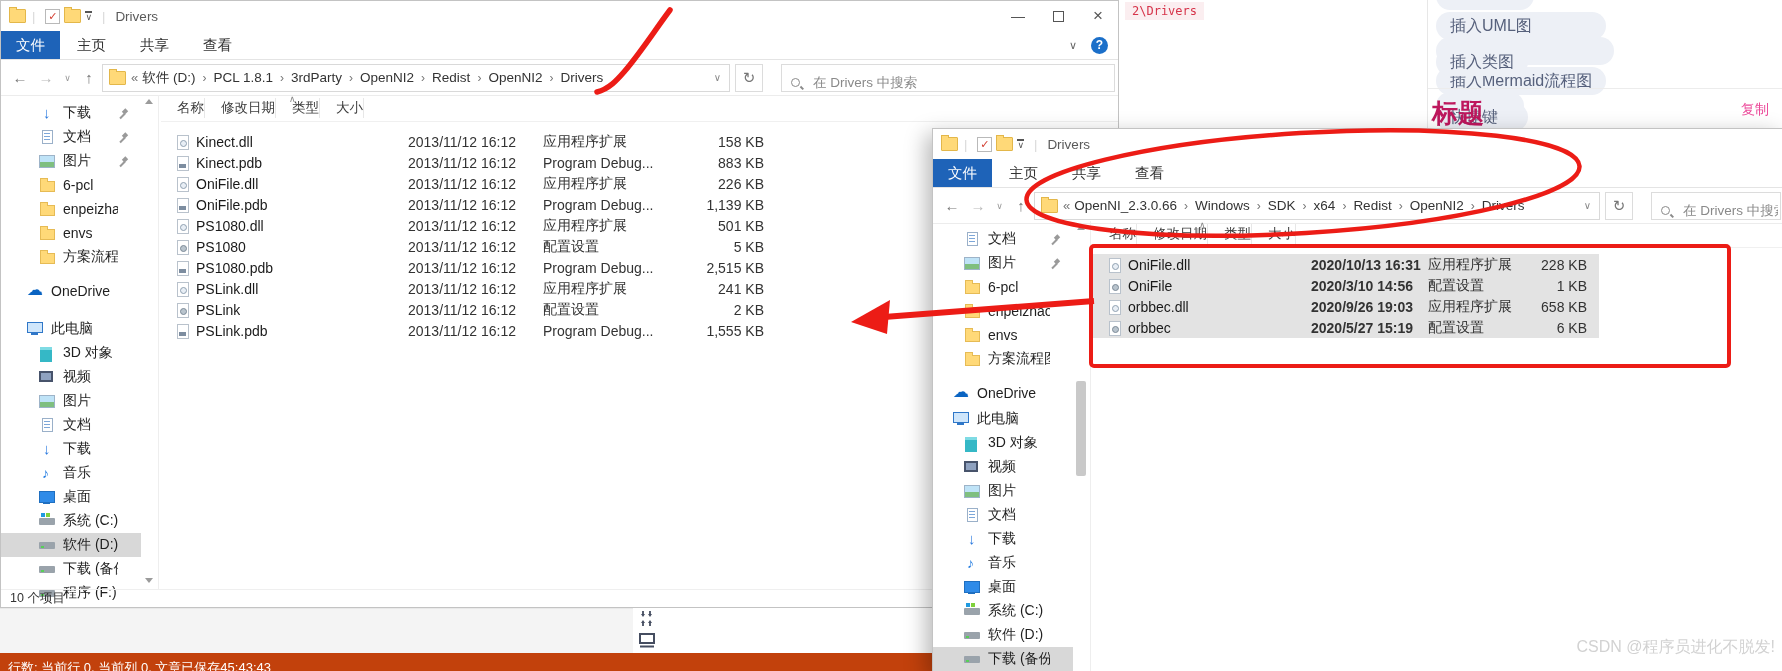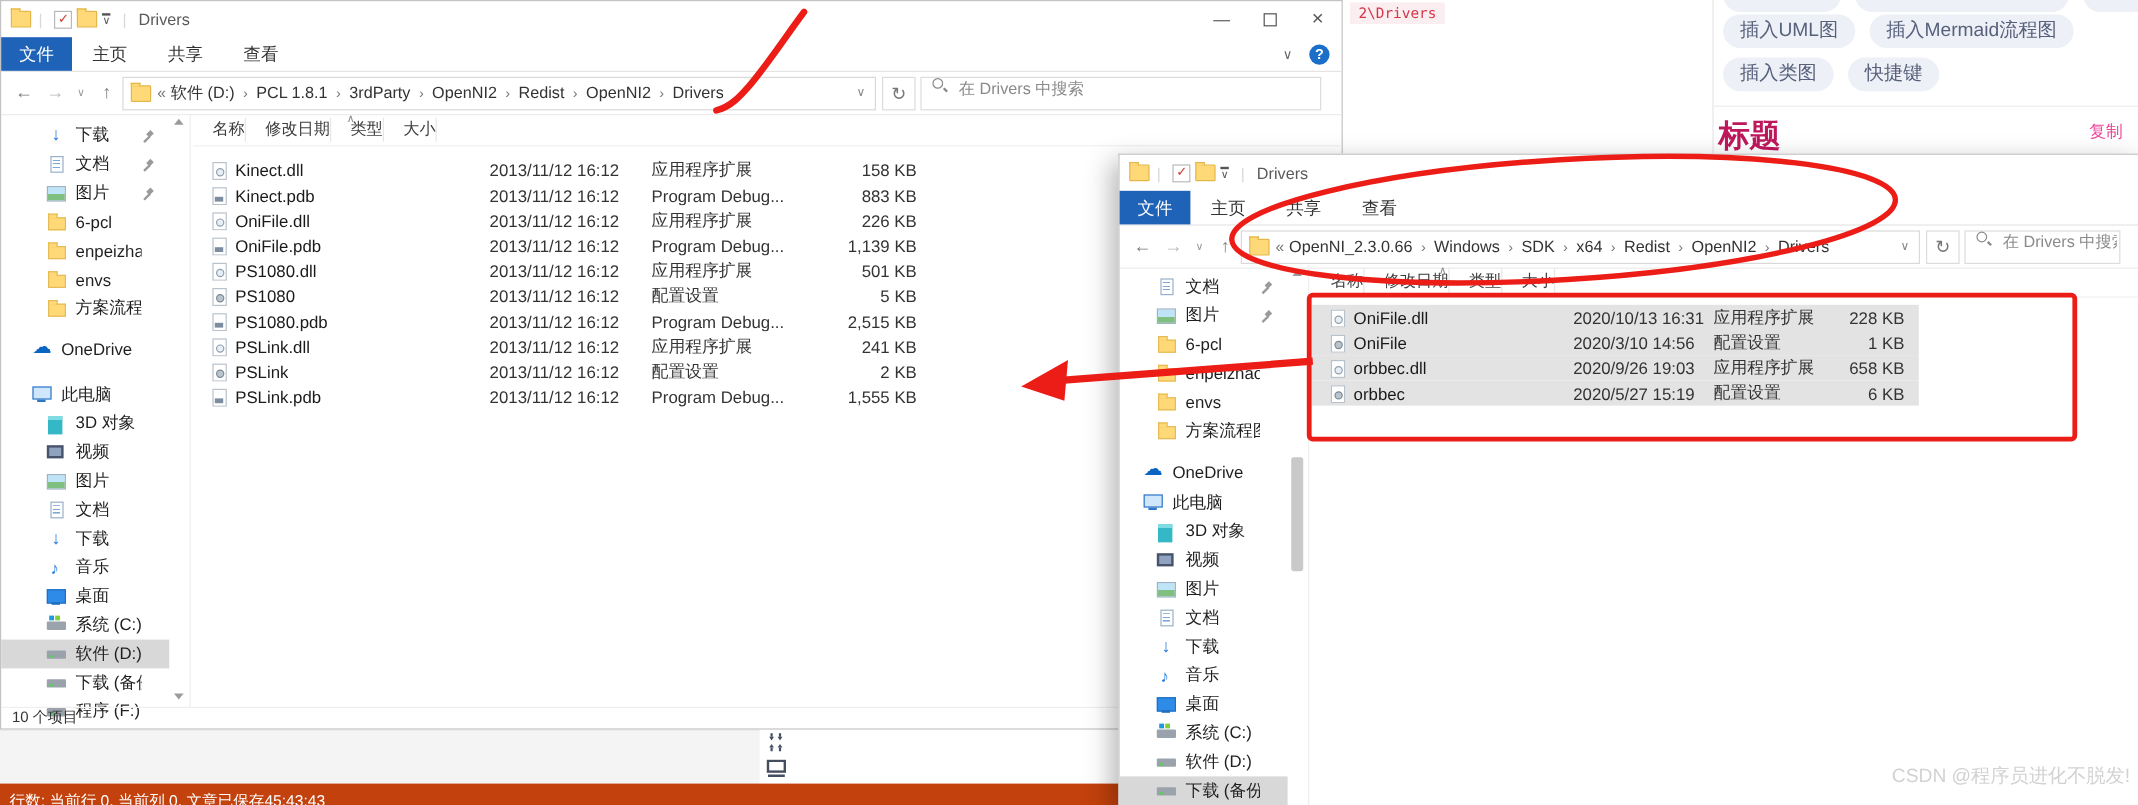--- a/index.html
+++ b/index.html
@@ -11,21 +11,21 @@
   
   .editor-gray{left:0;top:608px;width:633px;height:46px;background:#f4f4f4;border-top:1px solid #e9e9e9;}
   .editor-icons{left:638px;top:610px;width:30px;height:48px;display:flex;flex-direction:column;gap:6px;z-index:5;}
   .statusbar{left:0;top:653px;width:933px;height:18px;background:#c2410c;z-index:6;overflow:hidden;}
   .statusbar span{position:absolute;left:8px;top:6px;color:#fff;font-size:13px;white-space:nowrap;}
   .watermark{left:1500px;top:637px;width:275px;text-align:right;color:#d2d2d2;font-size:16px;z-index:60;}
   .code-chip{left:1125px;top:2px;background:#fbeef0;color:#d6344a;font-family:"DejaVu Sans Mono","Liberation Mono",monospace;
              font-size:12px;padding:2px 7px;white-space:nowrap;}
   
   .right-panel{left:1427px;top:0;width:355px;height:128px;border-left:1px solid #e7e7e7;background:#fff;}
-  .pill-row{position:absolute;left:8px;display:flex;gap:12px;}
+  .pill-row{position:absolute;left:8px;display:flex;gap:27px;flex-direction:column;}
   .pill{background:#edf0f6;color:#57617c;font-size:16px;line-height:28px;height:28px;border-radius:14px;
         padding:0 14px;white-space:nowrap;}
   .pill.cut{width:70px;}
   .panel-div{position:absolute;left:0;top:88px;width:355px;border-top:1px solid #ececec;}
   .panel-title{position:absolute;left:4px;top:96px;font-size:26px;font-weight:bold;color:#be185d;}
   .panel-copy{position:absolute;right:14px;top:101px;font-size:14px;color:#ec4899;}
   
   .win{position:absolute;background:#fff;border:1px solid #c3c3c3;box-sizing:border-box;}
   .win1{left:0;top:0;width:1119px;height:608px;z-index:10;}
   .win2{left:932px;top:128px;width:852px;height:545px;z-index:20;border-right:none;border-bottom:none;
@@ -57,21 +57,21 @@
   .addrbox{height:28px;border:1px solid #d9d9d9;display:flex;align-items:center;background:#fff;box-sizing:border-box;flex:none;}
   .addr-folder{margin:0 5px 0 6px;}
   .crumbs{display:flex;align-items:center;font-size:13.5px;color:#333;white-space:nowrap;overflow:hidden;}
   .crumb{display:flex;align-items:center;}
   .crumb-sep{color:#777;font-size:12px;margin:0 7px;}
   .crumb:last-of-type .crumb-sep{display:none;}
   .crumb-prefix{color:#777;margin:0 4px 0 0;font-size:13px;}
   .addr-dd{margin-left:auto;margin-right:8px;color:#888;font-size:10px;}
   .refresh{width:28px;height:28px;border:1px solid #dcdcdc;display:flex;align-items:center;justify-content:center;
            color:#777;font-size:15px;margin-left:5px;box-sizing:border-box;flex:none;}
-  .searchbox{height:28px;border:1px solid #dcdcdc;display:flex;align-items:flex-start;margin-left:4px;box-sizing:border-box;flex:none;}
+  .searchbox{height:28px;border:1px solid #dcdcdc;display:flex;align-items:flex-end;margin-left:18px;box-sizing:border-box;flex:none;}
   .searchbox input{border:none;outline:none;font-size:13.5px;color:#555;flex:1;min-width:0;background:transparent;}
   .searchbox input::placeholder{color:#8a8a8a;}
   .mag{width:13px;height:13px;position:relative;flex:none;margin:0 7px 0 9px;}
   .mag::before{content:"";position:absolute;left:0;top:0;width:7px;height:7px;border:1.4px solid #8a8a8a;border-radius:50%;}
   .mag::after{content:"";position:absolute;left:9px;top:9px;width:4px;height:1.6px;background:#8a8a8a;transform:rotate(45deg);}
   
   .main{position:absolute;left:0;right:0;display:flex;}
   .w1 .main{top:94px;bottom:18px;}
   .w2 .main{top:92px;bottom:0;}
   .sidebar{width:140px;flex:none;position:relative;padding-top:6px;box-sizing:border-box;}
@@ -121,21 +121,21 @@
   .fhead{display:flex;height:26px;align-items:center;border-bottom:1px solid #f0f0f0;position:relative;font-size:13.5px;color:#3d3d3d;}
   .fhead span{box-sizing:border-box;border-right:1px solid #e7e7e7;height:20px;line-height:20px;padding-left:16px;}
   .sortmark{position:absolute;top:-1px;font-size:9px;color:#888;}
   .frows{padding-top:9px;}
   .frow{display:flex;height:21px;align-items:center;font-size:14px;color:#1a1a1a;}
   .frow span{box-sizing:border-box;white-space:nowrap;overflow:hidden;}
   .c1{display:flex;align-items:flex-end;padding-left:16px;}
   .c4{text-align:right;padding-right:12px;color:#333;}
   .c2,.c3{color:#333;}
   .w1 .c1{width:247px;} .w1 .c2{width:135px;} .w1 .c3{width:155px;} .w1 .c4{width:78px;}
-  .w2 .c1{width:218px;} .w2 .c2{width:117px;} .w2 .c3{width:103px;} .w2 .c4{width:68px;}
+  .w2 .c1{width:218px;} .w2 .c2{width:117px;font-weight:bold;} .w2 .c3{width:103px;} .w2 .c4{width:68px;}
   .w2 .frow.sel{background:#e3e3e3;width:506px;}
   .ficon{width:12px;height:15px;border:1px solid #b9c2cc;background:#fff;position:relative;display:inline-block;
          margin-right:7px;flex:none;box-sizing:border-box;}
   .ficon.ic-dll::after{content:"";position:absolute;left:2px;top:4px;width:5px;height:5px;border:1px solid #8fa0b0;border-radius:50%;background:#e8eef5;}
   .ficon.ic-ini::after{content:"";position:absolute;left:2px;top:4px;width:5px;height:5px;border:1px solid #7c8a97;border-radius:50%;background:#b9c4cd;}
   .ficon.ic-pdb::after{content:"";position:absolute;left:1px;bottom:2px;width:7px;height:4px;background:#7d8da0;}
   .statusrow{position:absolute;left:0;bottom:0;height:18px;width:100%;border-top:1px solid #efefef;
              font-size:12.5px;color:#333;padding-left:9px;box-sizing:border-box;line-height:17px;}
   
   .anno{left:0;top:0;width:1782px;height:671px;z-index:55;pointer-events:none;}

